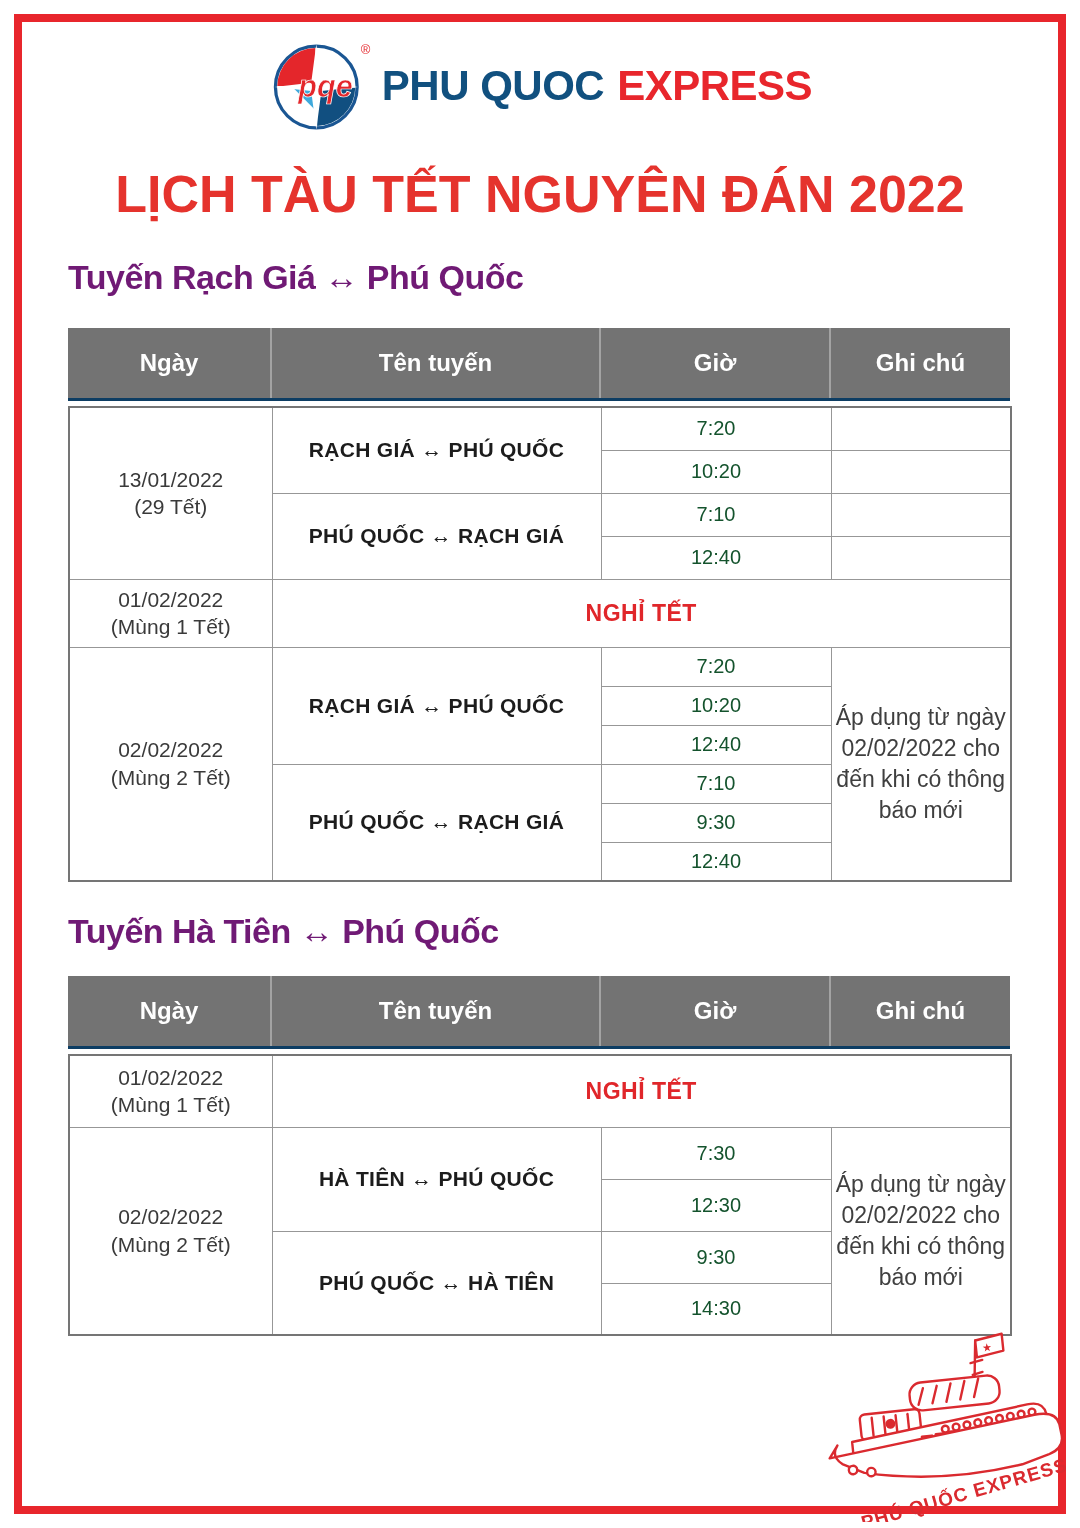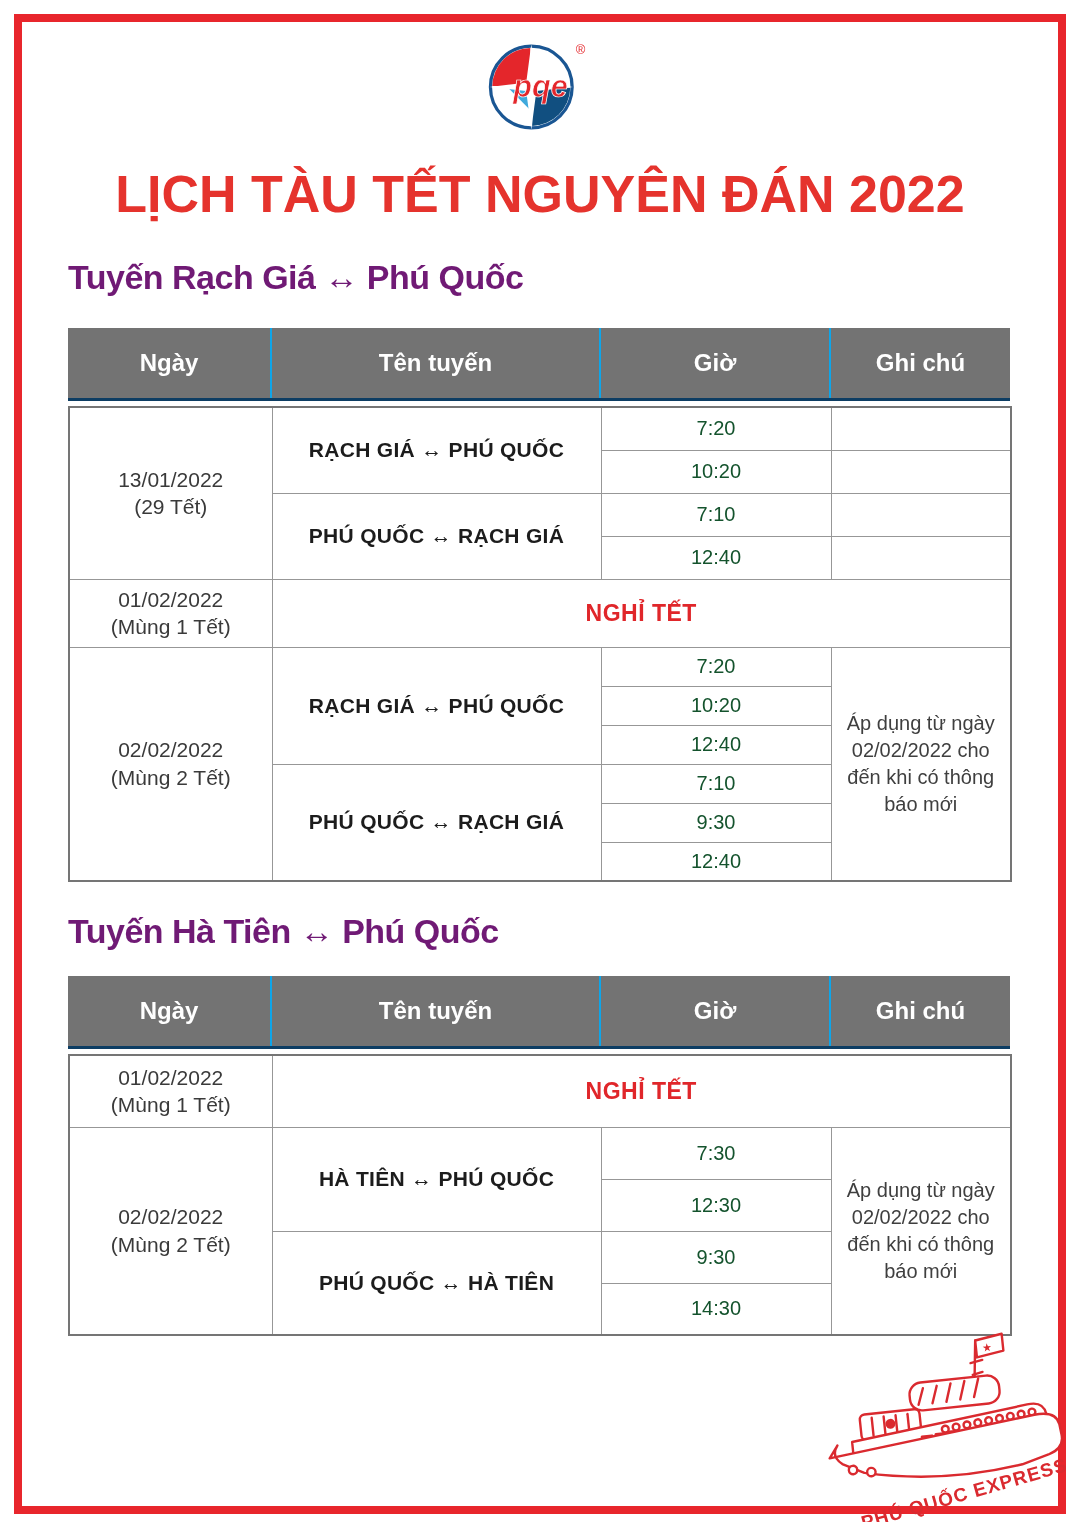--- a/index.html
+++ b/index.html
@@ -38,53 +38,57 @@
   
   .sched{position:absolute;left:68px;width:942px;}
   .sched.t1{top:328px;}
   .sched.t2{top:976px;}
   table{border-collapse:collapse;table-layout:fixed;width:942px;}
   .head-t{margin-bottom:8px;box-shadow:0 3px 0 #0d3d63;}
   .head-t th{
     background:#737373;color:#ffffff;font-weight:bold;font-size:24px;
     height:70px;text-align:center;vertical-align:middle;padding:0;
   }
-  .head-t th + th{border-left:2px solid #0ea5e9;}
+  .head-t th + th{border-left:2px solid #a3a3a3;}
   .body-t{border:2px solid #757575;}
   .body-t td{
     border:1px solid #979797;text-align:center;vertical-align:middle;
     padding:0;color:#343434;background:#ffffff;
   }
   .r43{height:43px;} .r39{height:39px;} .r52{height:52px;}
   .hol1{height:68px;} .hol2{height:72px;}
   td.date-cell{font-size:21px;line-height:1.3;color:#3a3a3a;}
   td.route-cell{font-size:21px;font-weight:bold;color:#1c1c1c;letter-spacing:0.3px;}
   td.time-cell{font-size:20px;color:#14532d;margin-left:16px;}
   td.holiday-cell{font-size:23px;font-weight:bold;color:#e0262a;letter-spacing:0.5px;}
-  td.note-cell{font-size:20px;line-height:1.35;color:#3f3f3f;padding:0 2px;}
+  td.note-cell{font-size:23px;line-height:1.35;color:#3f3f3f;padding:0 2px;}
   
   .boat{position:absolute;right:4px;bottom:6px;z-index:5;}
 </style>
 </head>
 <body>
 
 <div class="page">
   <div class="frame"></div>
 
   <div class="logo-row">
     <svg width="104" height="100" viewBox="0 0 112 104">
       <circle cx="52" cy="53" r="44" fill="#ffffff" stroke="#1a5693" stroke-width="3.5"></circle>
       <path d="M51,11 A42,42 0 0,0 10,52 L51,52 Z" fill="#e4262b"></path>
       <path d="M53,95 A42,42 0 0,0 94,54 L53,54 Z" fill="#114f80"></path>
       <path d="M50,54 L50,77 L27,54 Z" fill="#3fa9dc"></path>
       <path d="M52,7 L57.5,48.5 L97,53 L57.5,57.5 L52,99 L46.5,57.5 L7,53 L46.5,48.5 Z" fill="#ffffff"></path>
       <text x="62" y="64" text-anchor="middle" font-size="33" font-weight="bold" font-style="italic" fill="#e4262b" stroke="#ffffff" stroke-width="0.8">pqe</text>
       <text x="100" y="18" font-size="14" fill="#e4262b">®</text>
     </svg>
     <div class="brand-block">
+      <div class="brand-line">
+        <span class="brand-blue">PHU QUOC</span>
+        <span class="brand-red">EXPRESS</span>
+      </div>
     </div>
   </div>
 
   <div class="title">LỊCH TÀU TẾT NGUYÊN ĐÁN 2022</div>
 
   <div class="sec-heading h1">Tuyến Rạch Giá ↔ Phú Quốc</div>
 
   <div class="sched t1">
     <table class="head-t">
       <colgroup>

